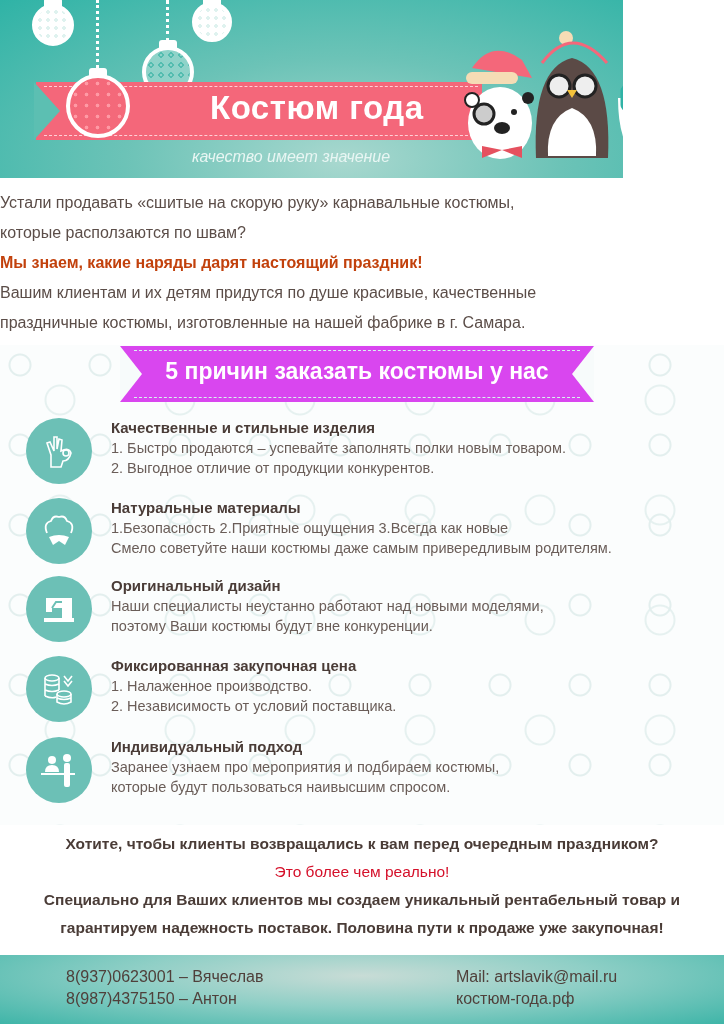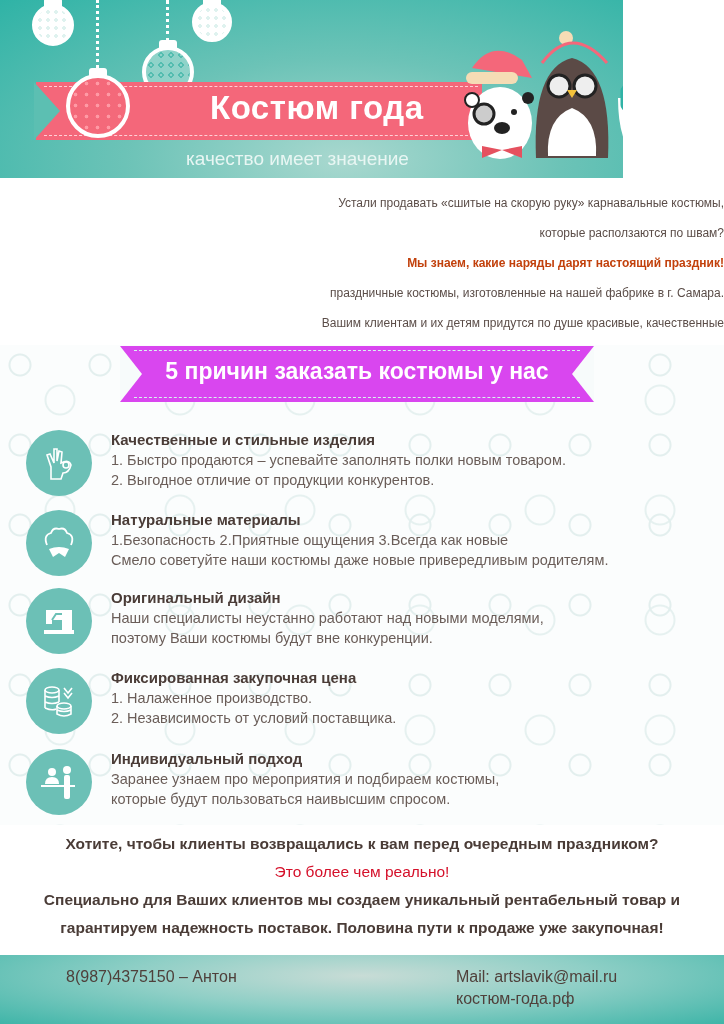--- a/index.html
+++ b/index.html
@@ -14,43 +14,43 @@
   .ornament .cap { position:absolute; left:50%; top:-10px; width:18px; height:9px; background:#fff; border-radius:3px 3px 0 0; transform:translateX(-50%); }
   .ornament.teal { background: radial-gradient(circle, #8fd3c9 20%, #54bdb0 21%, #54bdb0 40%, #8fd3c9 41%) ; background-size:10px 10px; }
   .ornament.pink { background: radial-gradient(circle, #ff9aa5 25%, #f4697a 26%); background-size:11px 11px; }
   .ornament.white { background: radial-gradient(circle, #dff2ef 30%, #fff 31%); background-size:8px 8px; }
 
   .ribbon { position:absolute; left:36px; top:82px; width:446px; height:58px; background:#f4677a; }
   .ribbon::before { content:""; position:absolute; left:-2px; top:0; width:0; height:0;
     border-top:29px solid transparent; border-bottom:29px solid transparent; border-left:26px solid #5cbfb2; }
   .ribbon .stitch { position:absolute; left:8px; right:4px; top:4px; bottom:4px; border-top:1px dashed #ffd0d6; border-bottom:1px dashed #ffd0d6; }
   .ribbon-title { position:absolute; left:210px; top:89px; font-size:33px; color:#fff; font-weight:bold; letter-spacing:0.5px; }
-  .subtitle { position:absolute; left:186px; top:148px; font-size:19px; color:#e8f6f3; }
+  .subtitle { position:absolute; left:192px; top:148px; font-size:16px; color:#e8f6f3;font-style:italic; }
 
   .mascots { position:absolute; left:462px; top:28px; width:262px; height:150px; }
 
   
-  .intro { position:absolute; left:0; top:188px; width:724px; text-align:right; font-size:12px; line-height:30px; color:#5b4d48; }
+  .intro { position:absolute; left:0; top:188px; width:724px; text-align:left; font-size:16px; line-height:30px; color:#5b4d48; }
   .intro .red { color:#c2410c; font-weight:bold; }
 
   
   .reasons-bg { position:absolute; left:0; top:345px; width:724px; height:480px;
     background-color:#fbfdfd;
     background-image:
       radial-gradient(circle at 20px 20px, transparent 9px, #e3efee 10px, #e3efee 11px, transparent 12px),
       radial-gradient(circle at 60px 55px, transparent 13px, #e6f1f0 14px, #e6f1f0 15px, transparent 16px);
     background-size:80px 80px, 120px 110px; }
   .banner { position:absolute; left:120px; top:346px; width:474px; height:56px; background:#d946ef; }
   .banner::before, .banner::after { content:""; position:absolute; top:0; width:0; height:0; border-top:28px solid transparent; border-bottom:28px solid transparent; }
   .banner::before { left:0; border-left:22px solid #f7fbfb; }
   .banner::after { right:0; border-right:22px solid #f7fbfb; }
   .banner .stitch { position:absolute; left:14px; right:14px; top:4px; bottom:4px; border-top:1px dashed #d6f3ef; border-bottom:1px dashed #d6f3ef; }
   .banner-title { position:absolute; left:0; width:100%; top:12px; text-align:center; font-size:23px; color:#fff; font-weight:bold; }
 
-  .reason { position:absolute; left:26px; width:690px; height:66px;margin-top:12px; }
+  .reason { position:absolute; left:26px; width:690px; height:66px; }
   .reason .circle { position:absolute; left:0; top:0; width:66px; height:66px; border-radius:50%; background:#6cc0b6; display:flex; align-items:center; justify-content:center; }
   .reason .text { position:absolute; left:85px; top:0; font-size:14.5px; line-height:20px; color:#6a5d58; }
   .reason .title { font-weight:bold; color:#4a3c37; font-size:15px; }
 
   
   .closing { position:absolute; left:0; top:830px; width:724px; text-align:center; font-size:15.5px; line-height:28px; color:#4a3c37; font-weight:bold; }
   .closing .red { color:#d5102a; font-weight:normal; }
 
   
   .footer { position:absolute; left:0; top:955px; width:724px; height:69px;
@@ -116,22 +116,22 @@
       <rect x="206" y="58" width="36" height="24" rx="5" fill="#6b4a3a" stroke="#2fb3a6" stroke-width="3"></rect>
       <circle cx="201" cy="80" r="8" fill="#f4a38e"></circle>
     </g>
   </svg>
 </div>
 
 <div class="intro">
   <div>Устали продавать «сшитые на скорую руку» карнавальные костюмы,</div>
   <div>которые расползаются по швам?</div>
   <div class="red">Мы знаем, какие наряды дарят настоящий праздник!</div>
+  <div>Вашим клиентам и их детям придутся по душе красивые, качественные</div>
   <div>праздничные костюмы, изготовленные на нашей фабрике в г. Самара.</div>
-  <div>Вашим клиентам и их детям придутся по душе красивые, качественные</div>
 </div>
 
 <div class="reasons-bg"></div>
 <div class="banner">
   <div class="stitch"></div>
   <div class="banner-title">5 причин заказать костюмы у нас</div>
 </div>
 
 <div class="reason" style="top:418px;">
   <div class="circle">
@@ -150,21 +150,21 @@
 <div class="reason" style="top:498px;">
   <div class="circle">
     <svg width="40" height="40" viewBox="0 0 40 40">
         <path d="M8 22 Q4 12 12 10 Q14 4 20 6 Q26 4 28 10 Q36 12 32 22" fill="none" stroke="#fff" stroke-width="1.8"></path>
         <path d="M10 26 Q20 22 30 26 L26 34 L20 30 L14 34Z" fill="#fff"></path>
       </svg>
   </div>
   <div class="text">
     <div class="title">Натуральные материалы</div>
     <div>1.Безопасность 2.Приятные ощущения 3.Всегда как новые</div>
-    <div>Смело советуйте наши костюмы даже новые привередливым родителям.</div>
+    <div>Смело советуйте наши костюмы даже самым привередливым родителям.</div>
   </div>
 </div>
 
 <div class="reason" style="top:576px;">
   <div class="circle">
     <svg width="42" height="42" viewBox="0 0 42 42">
         <path d="M8 10 L34 10 L34 30 L24 30 L24 20 L14 20 L14 24 L8 24Z" fill="#fff"></path>
         <rect x="6" y="30" width="30" height="4" fill="#fff"></rect>
         <path d="M14 20 L18 14 L24 14" stroke="#6cc0b6" stroke-width="2" fill="none"></path>
       </svg>
@@ -212,19 +212,20 @@
 
 <div class="closing">
   <div>Хотите, чтобы клиенты возвращались к вам перед очередным праздником?</div>
   <div class="red">Это более чем реально!</div>
   <div>Специально для Ваших клиентов мы создаем уникальный рентабельный товар и</div>
   <div>гарантируем надежность поставок. Половина пути к продаже уже закупочная!</div>
 </div>
 
 <div class="footer">
   <div class="col" style="left:66px;">
+    <div>8(937)0623001 – Вячеслав</div>
     <div>8(987)4375150 – Антон</div>
   </div>
   <div class="col" style="left:456px;">
     <div>Mail: artslavik@mail.ru</div>
     <div>костюм-года.рф</div>
   </div>
 </div>
 
 </body></html>

